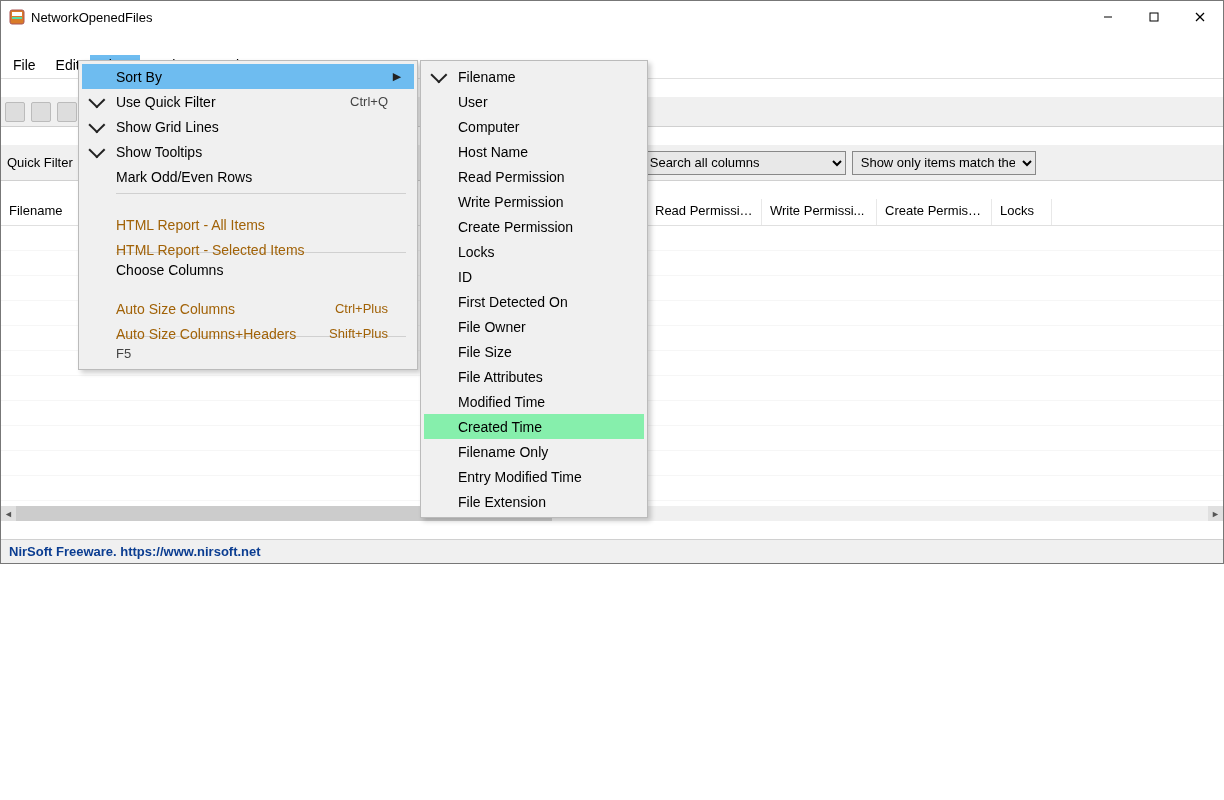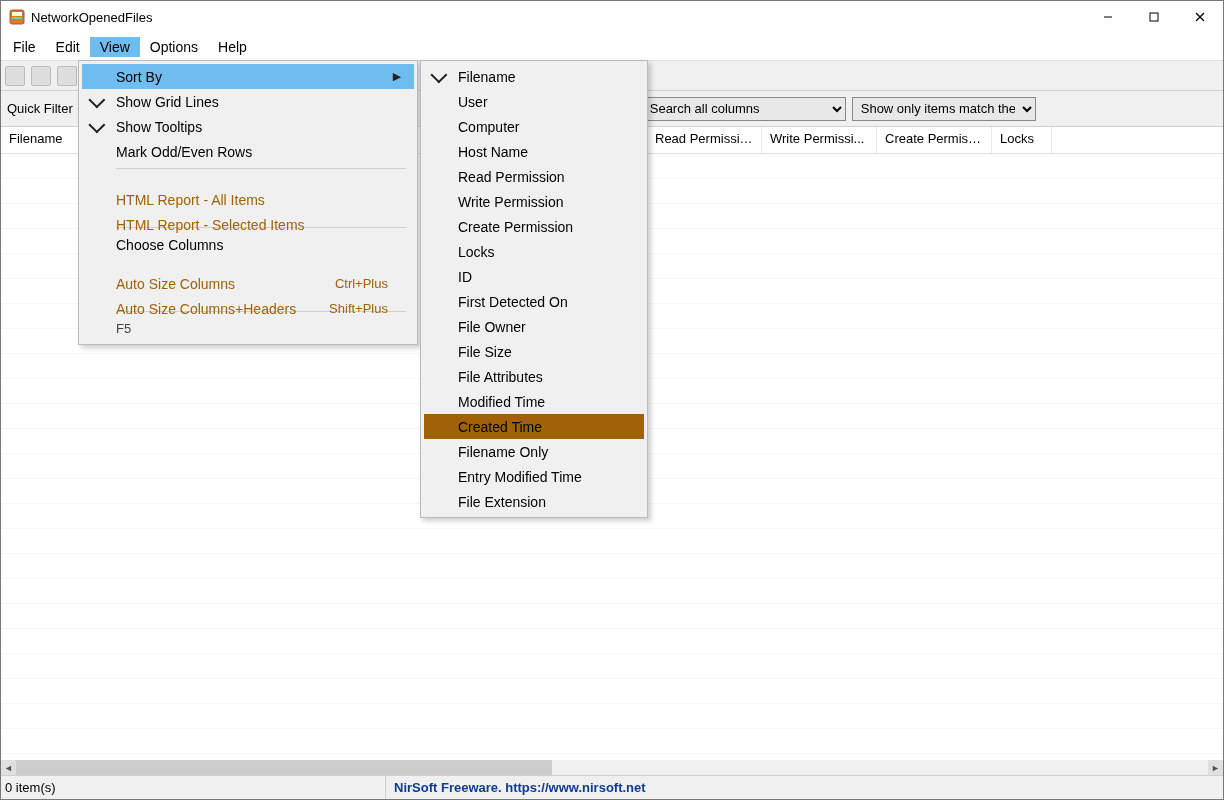--- a/index.html
+++ b/index.html
@@ -1,17 +1,17 @@
 <!DOCTYPE html>
 <html><head>
 <meta charset="utf-8">
 <style>
 * { margin:0; padding:0; box-sizing:border-box; }
 body { font-family:"Segoe UI",Tahoma,sans-serif; font-size:14px; color:#000; background:#fff; overflow:hidden; user-select:none; }
-.window { width:1224px; height:800px; display:flex; flex-direction:column; border:1px solid #777; }
+.window { width:1224px; height:564px; display:flex; flex-direction:column; border:1px solid #777;gap:18px; }
 .titlebar { height:32px; display:flex; align-items:center; padding-left:8px; background:#fff; }
 .titlebar .title { flex:1; font-size:13px; }
 .titlebar .icon { width:16px; height:16px; margin-right:6px; }
 .winctrl { display:flex; height:100%; }
 .winctrl div { width:46px; display:flex; align-items:center; justify-content:center; font-size:12px; }
 .menubar { height:28px; display:flex; align-items:center; padding:0 2px; background:#fff; border-bottom:1px solid #e0e0e0; position:relative; }
 .menubar .mi { padding:2px 10px; font-size:14px; cursor:default; }
 .menubar .mi.active { background:#6ebcf0; }
 .toolbar { height:30px; background:#f0f0f0; border-bottom:1px solid #d0d0d0; display:flex; align-items:center; padding:0 4px; gap:6px; }
 .toolbar .tool { width:20px; height:20px; background:#ddd; border:1px solid #bbb; border-radius:2px; }
@@ -35,21 +35,21 @@
 .dropdown .row .chkcol { width:34px; display:flex; align-items:center; justify-content:center; }
 .dropdown .row .lbl { flex:1; }
 .dropdown .row .sc { color:#444; font-size:13px; }
 .dropdown .row .arrcol { width:18px; text-align:center; font-size:11px; color:#222; }
 .dropdown .row.hl { background:#6ebcf0; }
 .dropdown .row.dis .lbl, .dropdown .row.dis .sc { color:#a16207;margin-top:28px; }
 .dropdown .sep { height:1px; background:#d0d0d0; margin:4px 8px 4px 34px; }
 .submenu { position:absolute; top:60px; left:420px; background:#f0f0f0; border:1px solid #bbb; box-shadow:3px 3px 5px rgba(0,0,0,0.2); z-index:101; width:228px; padding:3px 3px; }
 .submenu .row { display:flex; align-items:center; height:25px; padding:0 12px 0 0; font-size:14px; cursor:default; }
 .submenu .row .chkcol { width:34px; display:flex; align-items:center; justify-content:center; }
-.submenu .row.hl { background:#a16207; }
+.submenu .row.hl { background:#86efac; }
 .check { width:12px; height:12px; border-left:2px solid #222; border-bottom:2px solid #222; transform:rotate(-45deg) translateY(-3px); }
 </style>
 </head>
 <body>
 
 <div class="window">
   <div class="titlebar">
     <span class="icon">
       <svg width="16" height="16">
           <rect x="1" y="1" width="14" height="14" rx="2" fill="#d97b29" stroke="#a55" stroke-width="1"></rect>
@@ -114,35 +114,42 @@
     <div class="hscroll">
       <div class="arrow">◄</div>
       <div class="track">
           <div class="thumb"></div>
         </div>
       <div class="arrow">►</div>
     </div>
   </div>
 
   <div class="statusbar">
-    <div class="left">0 item(s)</div>
     <div class="right">NirSoft Freeware. https://www.nirsoft.net</div>
   </div>
 </div>
 
 <div class="dropdown">
   <div class="row hl">
     <span class="chkcol"></span>
       <span class="lbl">Sort By</span>
       <span class="arrcol">▶</span>
   </div>
   <div class="row">
     <span class="chkcol">
         <span class="check"></span>
       </span>
+      <span class="lbl">Use Quick Filter</span>
+      <span class="sc">Ctrl+Q</span>
+      <span class="arrcol"></span>
+  </div>
+  <div class="row">
+    <span class="chkcol">
+        <span class="check"></span>
+      </span>
       <span class="lbl">Show Grid Lines</span>
       <span class="arrcol"></span>
   </div>
   <div class="row">
     <span class="chkcol">
         <span class="check"></span>
       </span>
       <span class="lbl">Show Tooltips</span>
       <span class="arrcol"></span>
   </div>

